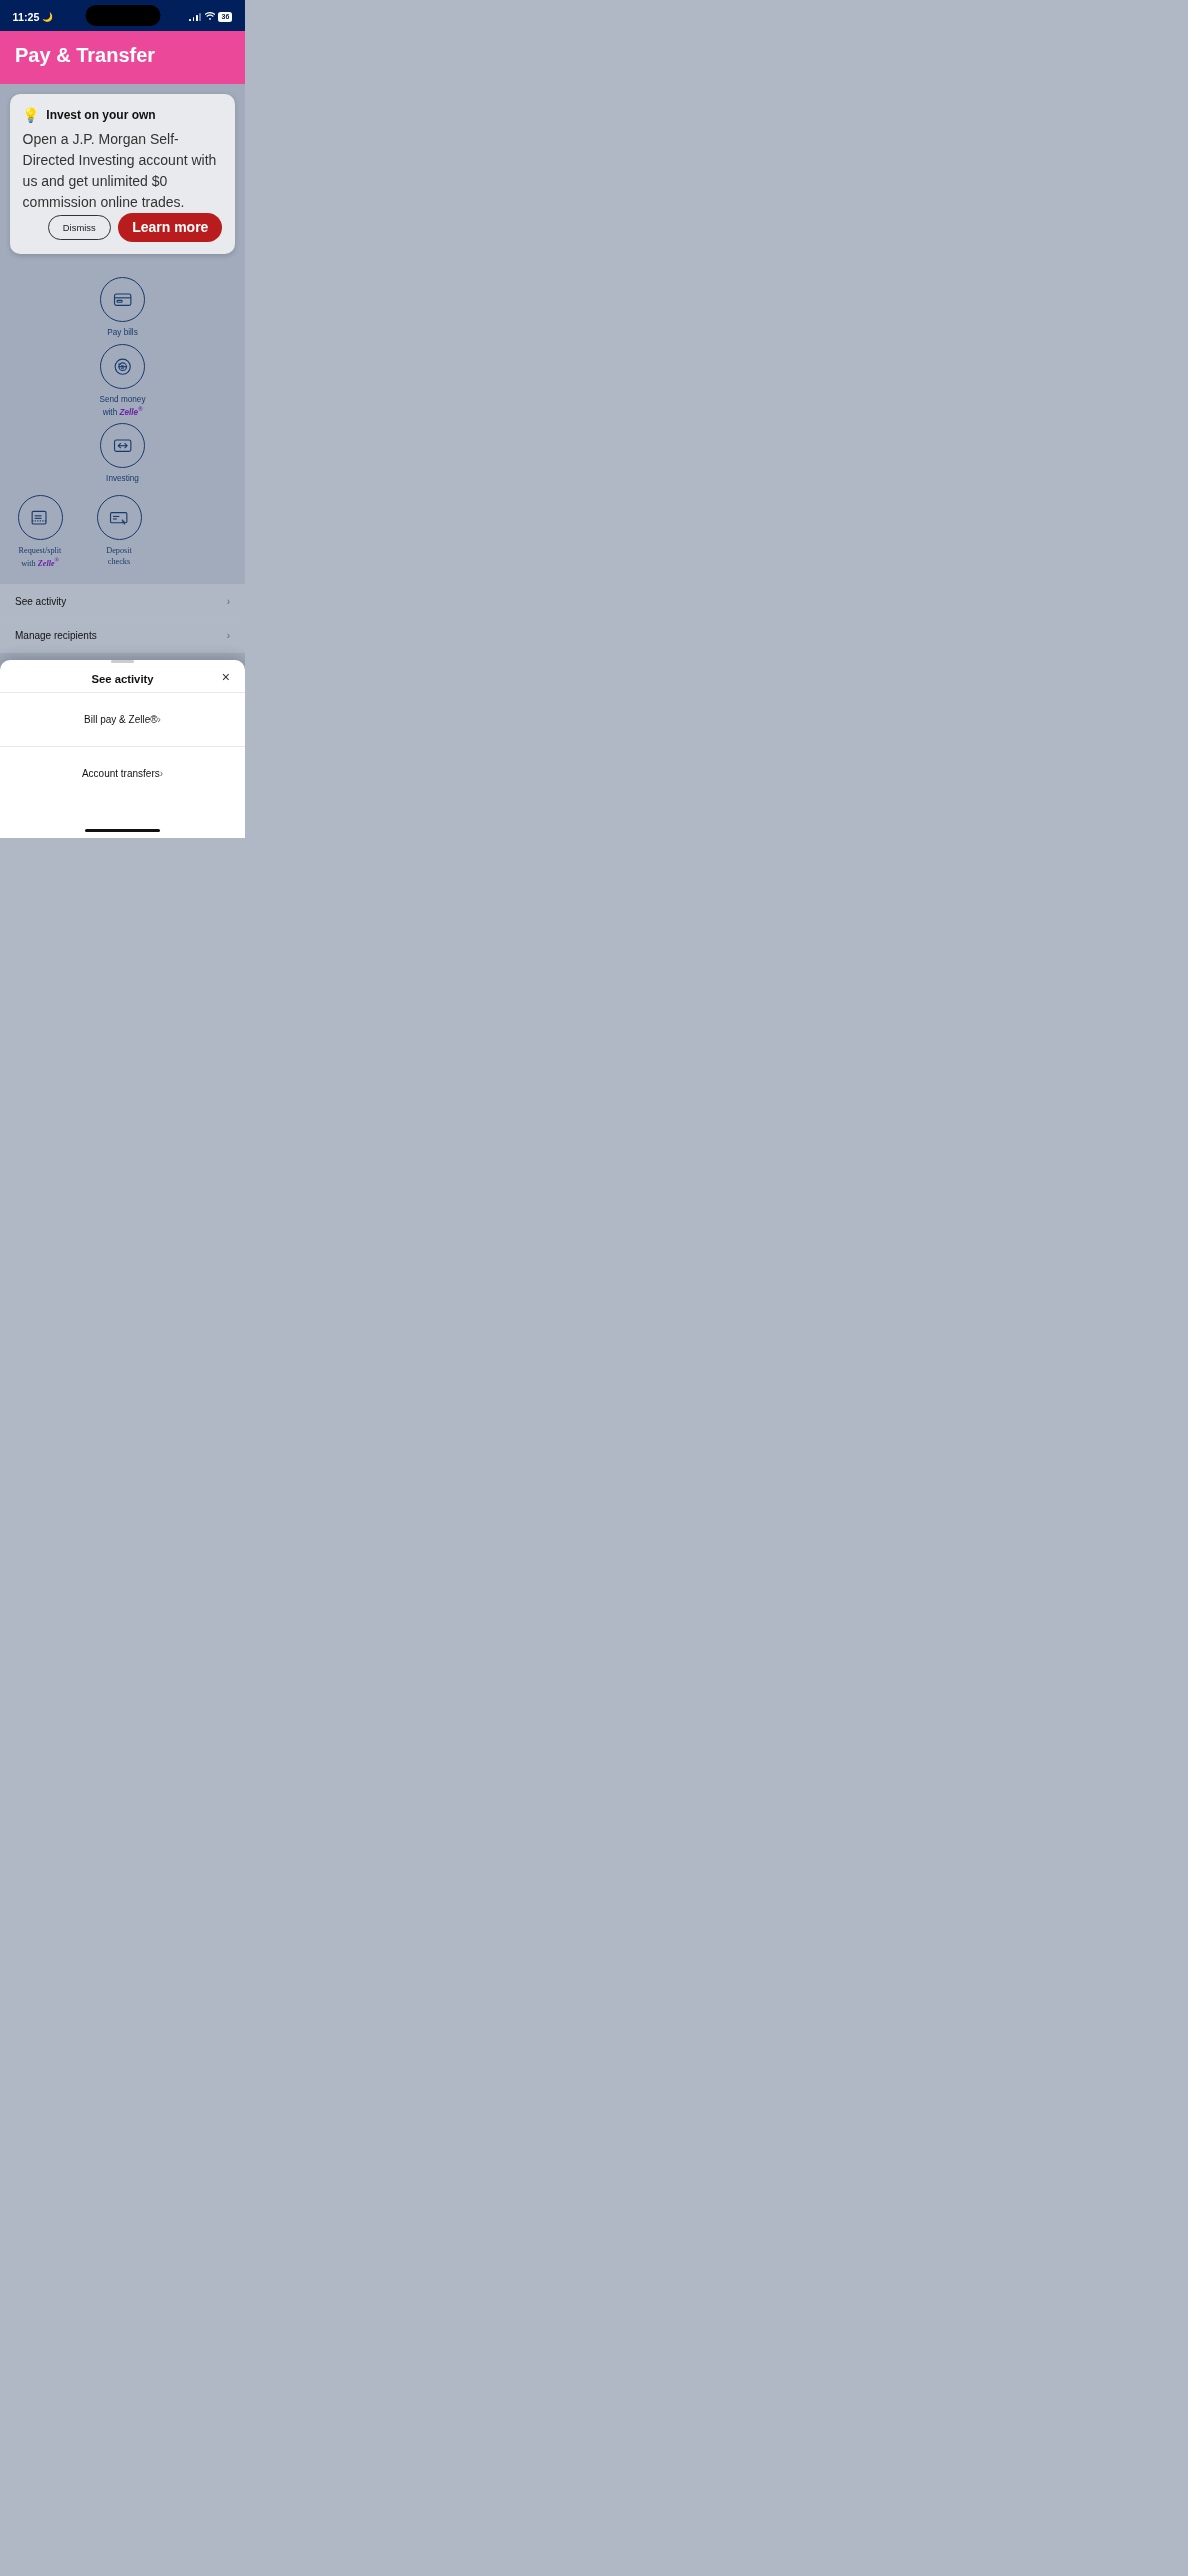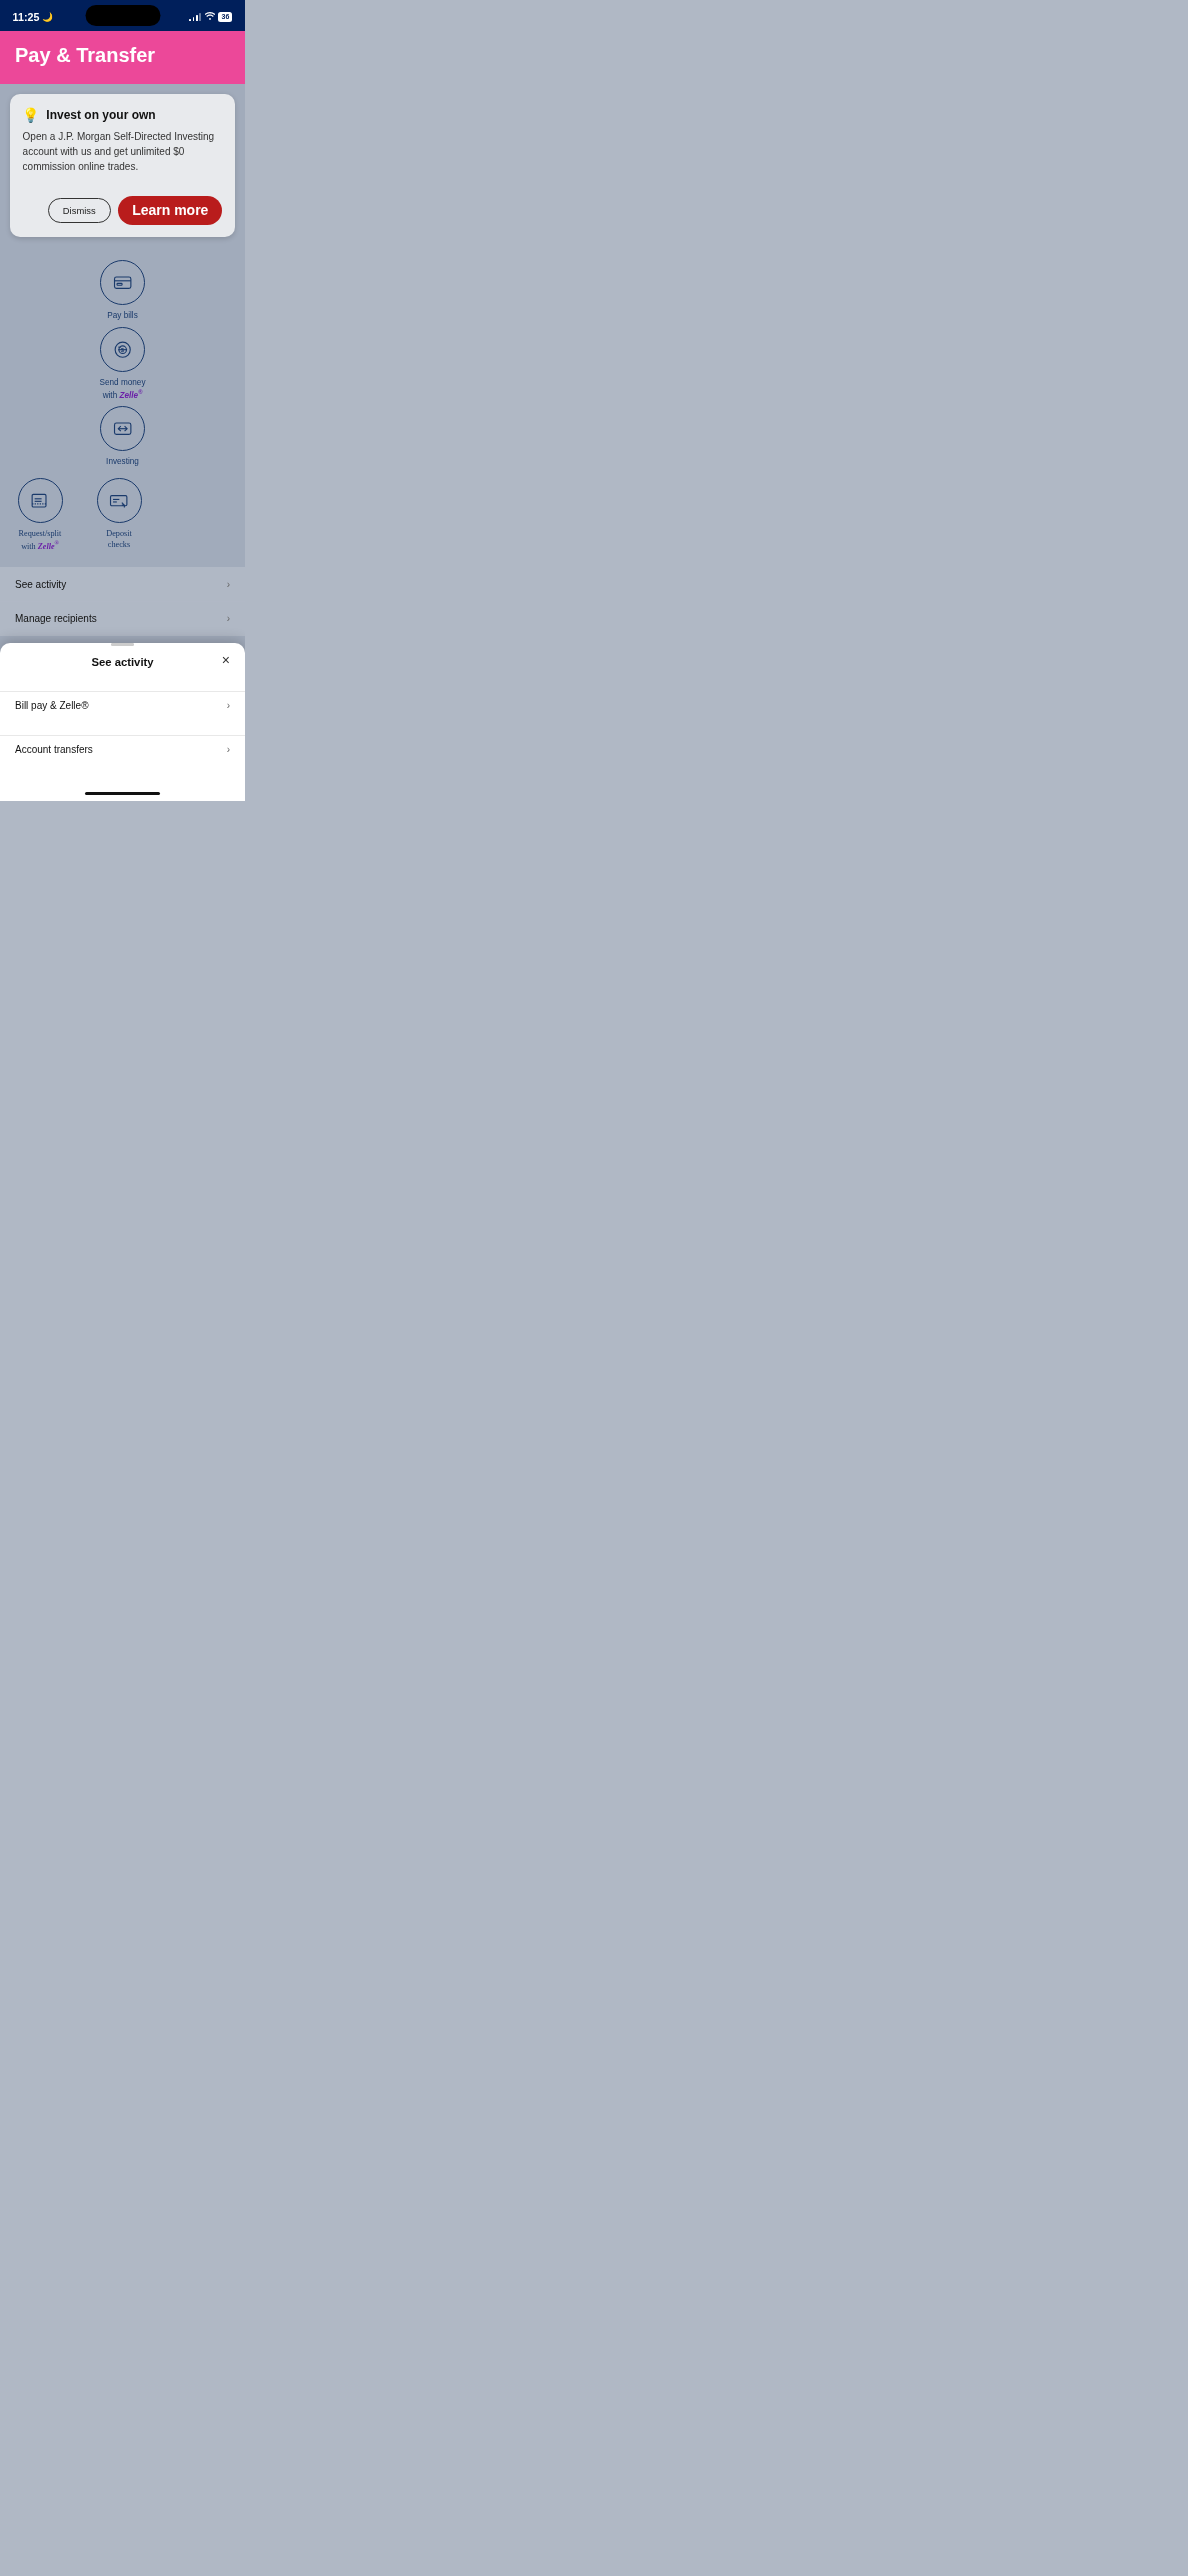--- a/index.html
+++ b/index.html
@@ -125,24 +125,24 @@
       color: #333;
     }
 
     .promo-title {
       font-size: 12px;
       font-weight: 700;
       color: #111;
     }
 
     .promo-description {
-      font-size: 10px;
+      font-size: 14px;
       color: #333;
       line-height: 1.5;
-      margin-bottom: 22px;
+      margin-bottom: 0;
     }
 
     .promo-actions {
       display: flex;
       justify-content: flex-end;
       gap: 7.5px;
       align-items: center;
     }
 
     .btn-dismiss {
@@ -298,26 +298,25 @@
       color: #333;
       cursor: pointer;
       background: none;
       border: none;
       padding: 0;
       line-height: 1;
     }
 
     .bottom-sheet-item {
       display: flex;
-      justify-content: space-between;
-      align-items: center;
-      padding: 8px 15px;
+      justify-content: center;
+      align-items: center;
+      padding: 21px 15px;
       border-top: 0.6px solid #e8e8e8;
       cursor: pointer;
-      margin-top: 16px;
     }
 
     .bottom-sheet-item-label {
       font-size: 10px;
       color: #111;
     }
 
     .bottom-sheet-footer {
       height: 38px;
       display: flex;

